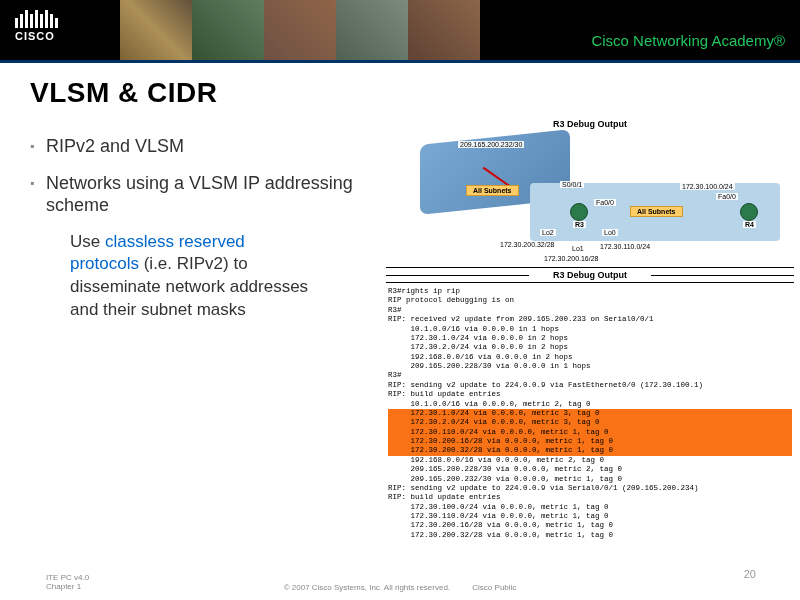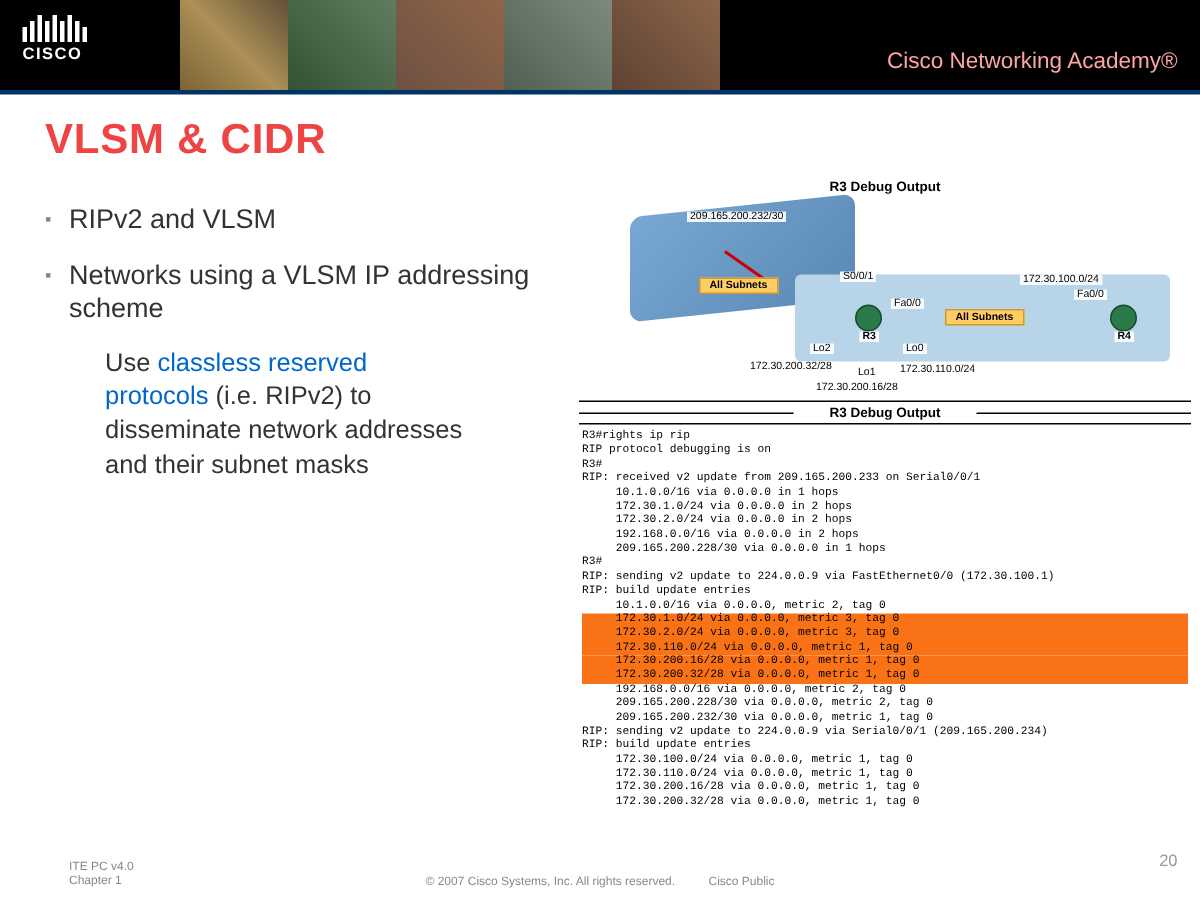--- a/index.html
+++ b/index.html
@@ -12,30 +12,30 @@
   .logo-bars span:nth-child(1){height:10px;margin-top:8px;}
   .logo-bars span:nth-child(2){height:14px;margin-top:4px;}
   .logo-bars span:nth-child(3){height:18px;margin-top:0;}
   .logo-bars span:nth-child(4){height:14px;margin-top:4px;}
   .logo-bars span:nth-child(5){height:18px;margin-top:0;}
   .logo-bars span:nth-child(6){height:14px;margin-top:4px;}
   .logo-bars span:nth-child(7){height:18px;margin-top:0;}
   .logo-bars span:nth-child(8){height:14px;margin-top:4px;}
   .logo-bars span:nth-child(9){height:10px;margin-top:8px;}
   .logo-text { font-size:11px; font-weight:bold; letter-spacing:1px; }
-  .academy { position:absolute; right:15px; top:32px; color:#fca5a5; font-size:15px; }
+  .academy { position:absolute; right:15px; top:32px; color:#22c55e; font-size:15px; }
   .faces { position:absolute; left:120px; top:0; height:60px; width:360px; display:flex; }
   .faces div { flex:1; background:linear-gradient(45deg,#8a6d3b,#c0a060,#6b5840); opacity:.9; }
   .faces div:nth-child(2){background:linear-gradient(45deg,#3a5a3a,#6b8b6b);}
   .faces div:nth-child(3){background:linear-gradient(45deg,#7a5a4a,#a07050);}
   .faces div:nth-child(4){background:linear-gradient(45deg,#5a6a5a,#8a9a8a);}
   .faces div:nth-child(5){background:linear-gradient(45deg,#6a4a3a,#9a7050);}
   .hr-bar { height:3px; background:#036; }
 
-  .title { font-size:28px; font-weight:bold; color:#ef4444; margin:14px 0 8px 30px; letter-spacing:.5px; }
+  .title { font-size:28px; font-weight:bold; color:#000000; margin:14px 0 8px 30px; letter-spacing:.5px; }
 
   .content { display:flex; }
   .left { width:380px; padding:10px 10px 0 30px; }
   .bullet { font-size:18px; color:#333; margin:8px 0 14px; position:relative; padding-left:16px; line-height:1.25; }
   .bullet::before { content:"▪"; position:absolute; left:0; color:#888; font-size:12px; top:4px; }
   .sub { font-size:17px; color:#333; margin:8px 0 0 40px; line-height:1.35; width:240px; }
   .sub .link { color:#06c; }
 
   .right { width:420px; position:relative; padding-top:2px; }
   .diagram-title { font-size:9px; text-align:center; font-weight:bold; margin-bottom:4px; }
@@ -51,21 +51,21 @@
   .term-head { font-size:9px; text-align:center; font-weight:bold; padding:2px 0; border-top:1px solid #000; border-bottom:1px solid #000; position:relative; margin:0 6px; }
   .term-head::before,.term-head::after{content:"";position:absolute;top:50%;width:35%;height:1px;background:#000;}
   .term-head::before{left:0;} .term-head::after{right:0;}
   .terminal { font-family:"Courier New",monospace; font-size:7.5px; line-height:1.25; padding:4px 8px; white-space:pre; color:#000; }
   .terminal .hl { background:#f97316; display:inline-block; width:100%; }
   .riptag { background:#f7931e; color:#000; font-weight:bold; font-size:10px; padding:3px 10px; margin:2px 6px 0; }
 
   .footer { position:absolute; bottom:0; left:0; right:0; height:30px; font-size:8px; color:#888; }
   .footer .l { position:absolute; left:46px; bottom:8px; line-height:1.2; }
   .footer .c { position:absolute; left:0; right:0; text-align:center; bottom:8px; }
-  .pg { position:absolute; right:15px; bottom:20px; font-size:11px; color:#999; }
+  .pg { position:absolute; right:44px; bottom:20px; font-size:11px; color:#999; }
 </style>
 </head>
 <body>
 
 <div class="header">
   <div class="faces">
       <div></div>
       <div></div>
       <div></div>
       <div></div>

